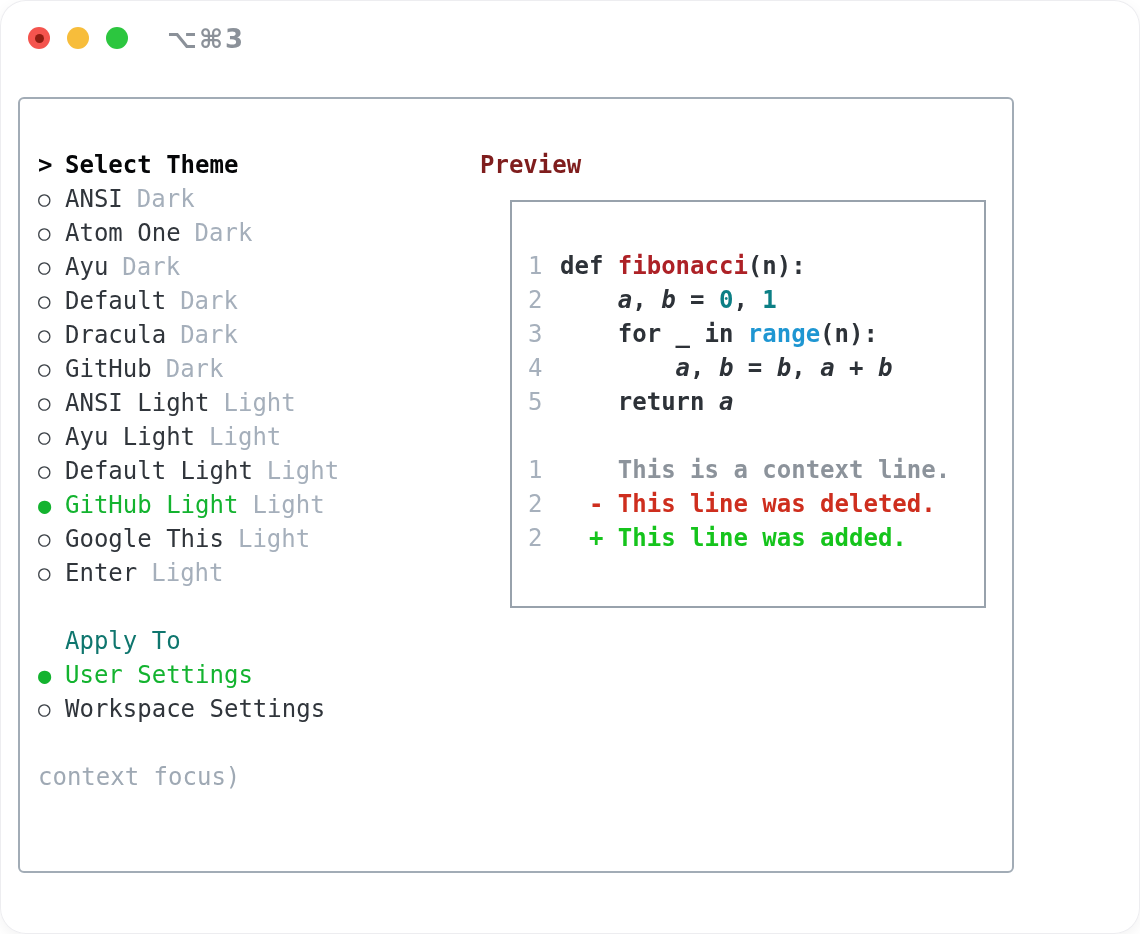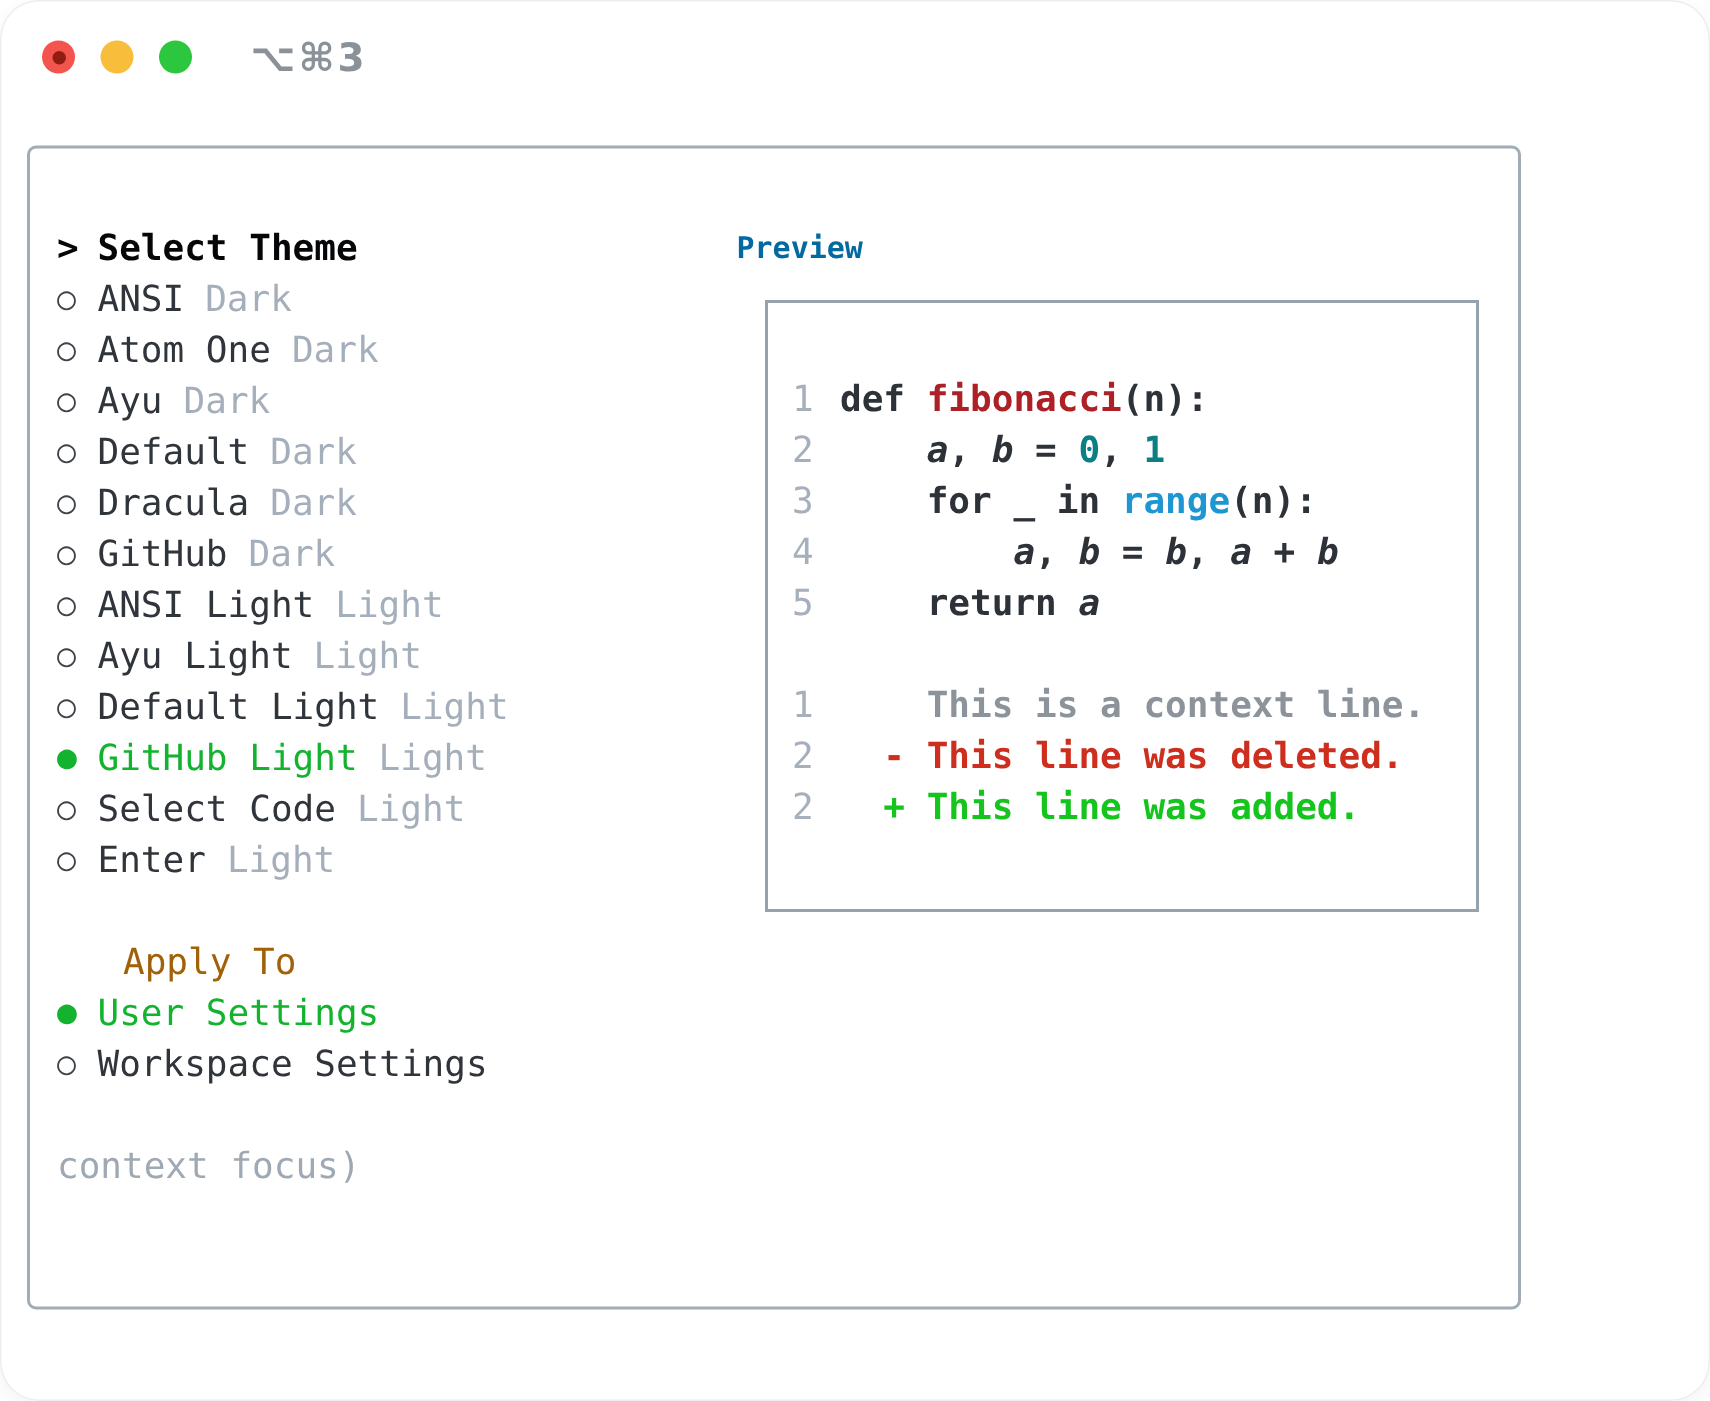--- a/index.html
+++ b/index.html
@@ -35,26 +35,26 @@
   }
   .left-col{position:absolute;left:18px;top:49px;width:460px;font-size:24px;}
   .row{height:34px;display:flex;align-items:center;white-space:pre;}
   .bullet{display:inline-block;width:27px;flex:none;color:var(--c-bullet);font-size:21px;}
   .bullet.sel{color:var(--c-selected-green);font-size:22px;}
   .prompt{color:#050608;font-weight:bold;font-size:24px;}
   .header-label{font-weight:bold;color:#050608;text-align:center;}
   .t-name{color:var(--c-item);}
   .t-name.sel{color:var(--c-selected-green);}
   .t-variant{color:var(--c-muted);margin-left:14px;}
-  .apply-header-label{color:#a16207;margin-left:17px;}
+  .apply-header-label{color:#0f766e;}
   .indent{display:inline-block;width:27px;flex:none;}
   .hint{color:var(--c-hint);}
   .preview-label{
-    position:absolute;left:471px;top:49px;height:34px;display:flex;align-items:center;
-    font-size:20px;font-weight:bold;color:#0369a1;
+    position:absolute;left:460px;top:49px;height:34px;display:flex;align-items:center;
+    font-size:24px;font-weight:bold;color:#7f1d1d;
   }
   .preview-box{
     position:absolute;left:490px;top:101px;width:476px;height:408px;box-sizing:border-box;
     border:2px solid var(--c-preview-border);background:#fff;
   }
   .preview-lines{position:absolute;left:16px;top:47px;font-size:24px;}
   .code-row{height:34px;display:flex;align-items:center;white-space:pre;}
   .ln{display:inline-block;width:15px;flex:none;margin-right:17px;color:var(--c-line-number);}
   .code-text{white-space:pre;font-weight:bold;}
   .seg-fg{color:var(--c-fg);}
@@ -88,21 +88,21 @@
           <div class="row theme-row"><span class="bullet">○</span><span class="t-name">ANSI</span><span class="t-variant">Dark</span></div>
           <div class="row theme-row"><span class="bullet">○</span><span class="t-name">Atom One</span><span class="t-variant">Dark</span></div>
           <div class="row theme-row"><span class="bullet">○</span><span class="t-name">Ayu</span><span class="t-variant">Dark</span></div>
           <div class="row theme-row"><span class="bullet">○</span><span class="t-name">Default</span><span class="t-variant">Dark</span></div>
           <div class="row theme-row"><span class="bullet">○</span><span class="t-name">Dracula</span><span class="t-variant">Dark</span></div>
           <div class="row theme-row"><span class="bullet">○</span><span class="t-name">GitHub</span><span class="t-variant">Dark</span></div>
           <div class="row theme-row"><span class="bullet">○</span><span class="t-name">ANSI Light</span><span class="t-variant">Light</span></div>
           <div class="row theme-row"><span class="bullet">○</span><span class="t-name">Ayu Light</span><span class="t-variant">Light</span></div>
           <div class="row theme-row"><span class="bullet">○</span><span class="t-name">Default Light</span><span class="t-variant">Light</span></div>
           <div class="row theme-row"><span class="bullet sel">●</span><span class="t-name sel">GitHub Light</span><span class="t-variant">Light</span></div>
-          <div class="row theme-row"><span class="bullet">○</span><span class="t-name">Select Code</span><span class="t-variant">Light</span></div>
+          <div class="row theme-row"><span class="bullet">○</span><span class="t-name">Google This</span><span class="t-variant">Light</span></div>
           <div class="row theme-row"><span class="bullet">○</span><span class="t-name">Enter</span><span class="t-variant">Light</span></div>
         </div>
 
       <div class="row"></div>
 
       <div class="row">
         <span class="indent"></span><span class="apply-header-label">Apply To</span>
       </div>
 
       <div id="apply-list">

